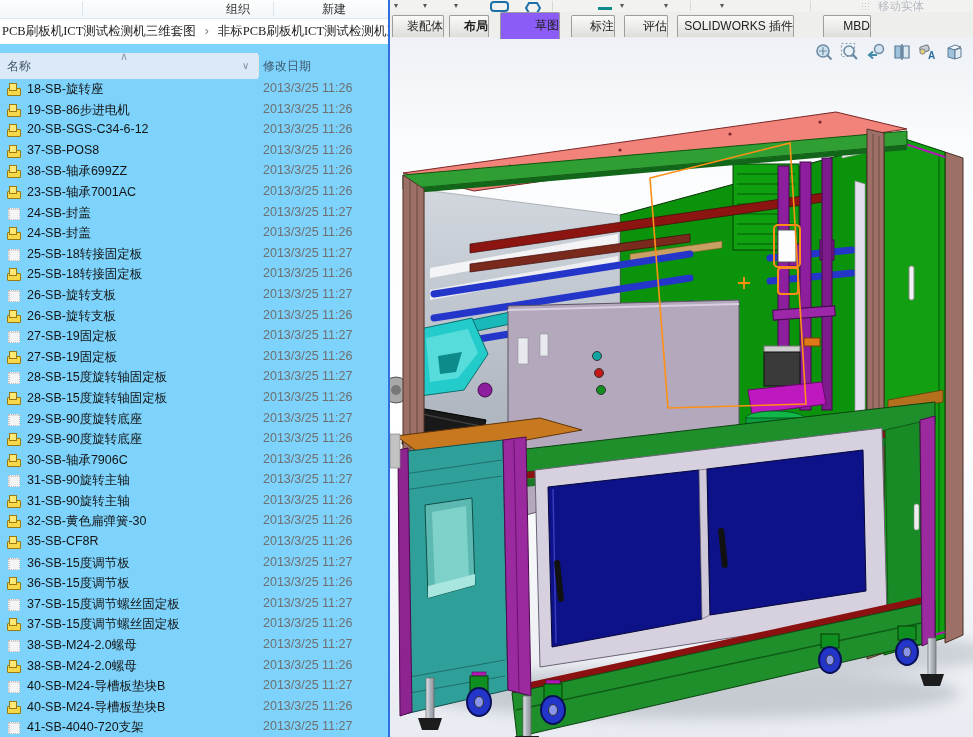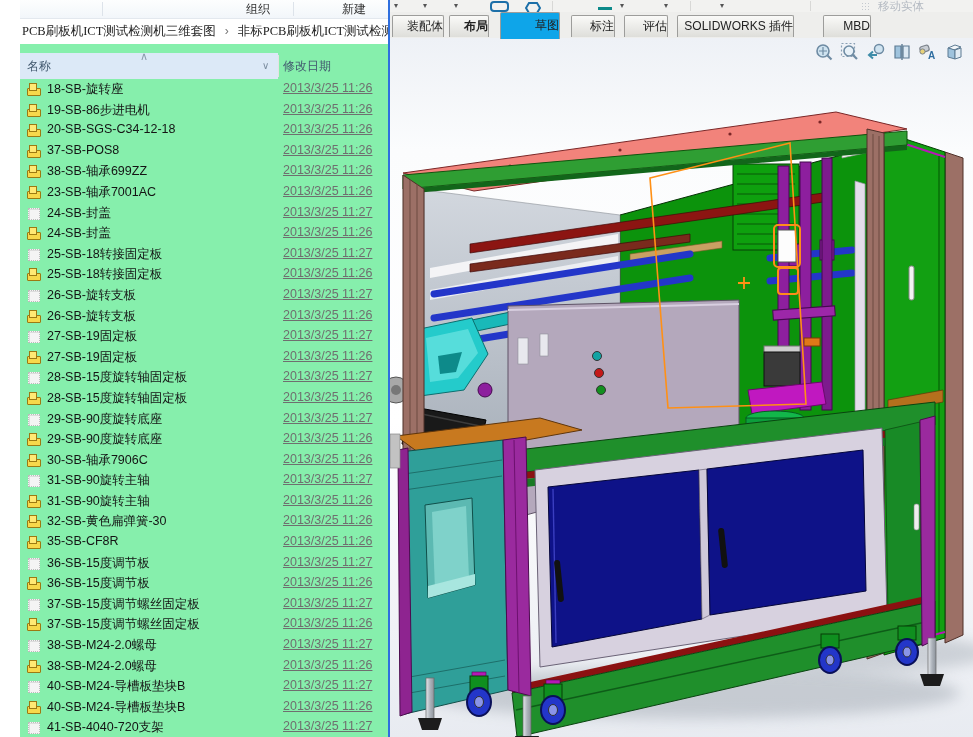--- a/index.html
+++ b/index.html
@@ -1,38 +1,38 @@
 <!DOCTYPE html>
 <html><head>
 <meta charset="utf-8">
 <style>
   html,body{margin:0;padding:0;}
   body{width:973px;height:737px;position:relative;overflow:hidden;
        font-family:"Liberation Sans",sans-serif;background:#fff;}
   
-  .explorer{position:absolute;left:0;top:0;width:468px;height:737px;background:#86efac;margin-left:20px;}
+  .explorer{position:absolute;left:0;top:0;width:468px;height:737px;background:#7dd3fc;}
   .cmdbar{position:absolute;top:0;left:0;width:100%;height:18px;
           background:linear-gradient(#fdfefe,#f2f6fa);border-bottom:1px solid #e3e8ee;}
   .cmdbar .vdiv{position:absolute;top:2px;bottom:2px;width:1px;background:#dde3ea;}
   .cmdbar .lbl{position:absolute;top:1px;font-size:12px;color:#333;white-space:nowrap;cursor:default;}
   .breadcrumb{position:absolute;top:19px;left:0;width:100%;height:25px;background:#fff;
               font-size:12.5px;color:#222;line-height:25px;white-space:nowrap;overflow:hidden;}
   .breadcrumb .seg{display:inline-block;font-family:Liberation Serif, serif;}
   .breadcrumb .sep{display:inline-block;color:#777;margin:0 9px;font-size:12px;}
   .listheader{position:absolute;top:53px;left:0;width:100%;height:26px;font-size:12px;color:#41586e;}
   .name-cell{position:absolute;left:0;top:0;width:258px;height:26px;background:#dce9f7;}
   .sortcaret{position:absolute;left:120px;top:-3px;color:#8a9aab;font-size:11px;}
   .name-lbl{position:absolute;left:7px;top:0;line-height:26px;}
   .hdr-chev{position:absolute;left:242px;top:0;line-height:26px;color:#7d8fa1;font-size:10px;}
   .hdr-div{position:absolute;left:258px;top:2px;bottom:2px;width:1px;background:#e3e3e3;}
   .date-lbl{position:absolute;left:263px;top:0;line-height:26px;}
   .filelist{position:absolute;top:79px;left:0;right:0;bottom:0;overflow:hidden;}
   .frow{height:20.6px;position:relative;}
   .fname{position:absolute;left:27px;top:2px;font-size:12.5px;color:#141414;white-space:nowrap;}
-  .fdate{position:absolute;left:263px;top:2px;font-size:12.5px;color:#6f6f6f;white-space:nowrap;text-decoration:underline;}
+  .fdate{position:absolute;left:263px;top:2px;font-size:12.5px;color:#6f6f6f;white-space:nowrap;}
   .ficon{position:absolute;left:7px;top:3px;width:15px;height:14px;}
   .ic-part::after{content:"";position:absolute;left:0;top:6px;width:12px;height:6px;
       background:#f7d84b;border:1px solid #9c7a12;border-radius:1px;}
   .ic-part::before{content:"";position:absolute;left:2px;top:1px;width:6px;height:6px;
       background:#ffe974;border:1px solid #9c7a12;z-index:1;}
   .ic-temp::after{content:"";position:absolute;left:1px;top:2px;width:10px;height:10px;
       background:#f4f4f4;border:1px dotted #bcbcbc;box-shadow:inset 1px 1px 0 #ddd;}
   .divider-blue{position:absolute;left:388px;top:0;width:2px;height:737px;background:#2f6fdf;}
   
   .sw{position:absolute;left:390px;top:0;width:583px;height:737px;background:#f0f0ee;}
@@ -41,21 +41,21 @@
   .strip .caret{font-size:8px;color:#555;top:1px;}
   .strip .sep{width:1px;height:10px;background:#d8d8d6;top:1px;}
   .ghost{position:absolute;top:-1px;left:488px;font-size:11.5px;color:#b4bac2;white-space:nowrap;}
   .grid-dots{position:absolute;left:471px;top:2px;width:9px;height:9px;
       background-image:radial-gradient(#c4c9cf 1px, transparent 1px);background-size:3px 3px;}
   .tabsrow{position:absolute;top:12px;left:0;width:100%;height:26px;background:#eeeeec;
       border-bottom:1px solid #c2c2c0;}
   .tab{position:absolute;top:3px;height:21px;border:1px solid #9d9d9b;border-bottom:none;
       background:linear-gradient(#fafaf8,#dededa);font-size:12px;color:#222;
       text-align:right;line-height:21px;border-radius:2px 2px 0 0;cursor:default;white-space:nowrap;overflow:hidden;}
-  .tab.active{top:0;height:26px;line-height:25px;background:#0ea5e9;z-index:2;}
+  .tab.active{top:0;height:26px;line-height:25px;background:#8b5cf6;z-index:2;}
   .canvas{position:absolute;top:38px;left:0;width:583px;height:699px;
       background:linear-gradient(180deg,#eef1f6 0%,#fbfcfd 16%,#ffffff 55%,#e8ebf1 100%);}
   .hud{position:absolute;top:4px;left:424px;display:flex;gap:6px;}
   .hud svg{display:block;}
   .machine{position:absolute;left:0;top:0;}
 </style>
 </head>
 <body>
 
 <div class="explorer">
@@ -83,21 +83,21 @@
         <span class="fname">18-SB-旋转座</span>
         <span class="fdate">2013/3/25 11:26</span>
       </div>
       <div class="frow">
         <span class="ficon ic-part"></span>
         <span class="fname">19-SB-86步进电机</span>
         <span class="fdate">2013/3/25 11:26</span>
       </div>
       <div class="frow">
         <span class="ficon ic-part"></span>
-        <span class="fname">20-SB-SGS-C34-12-18</span>
+        <span class="fname">20-SB-SGS-C34-6-12</span>
         <span class="fdate">2013/3/25 11:26</span>
       </div>
       <div class="frow">
         <span class="ficon ic-part"></span>
         <span class="fname">37-SB-POS8</span>
         <span class="fdate">2013/3/25 11:26</span>
       </div>
       <div class="frow">
         <span class="ficon ic-part"></span>
         <span class="fname">38-SB-轴承699ZZ</span>

